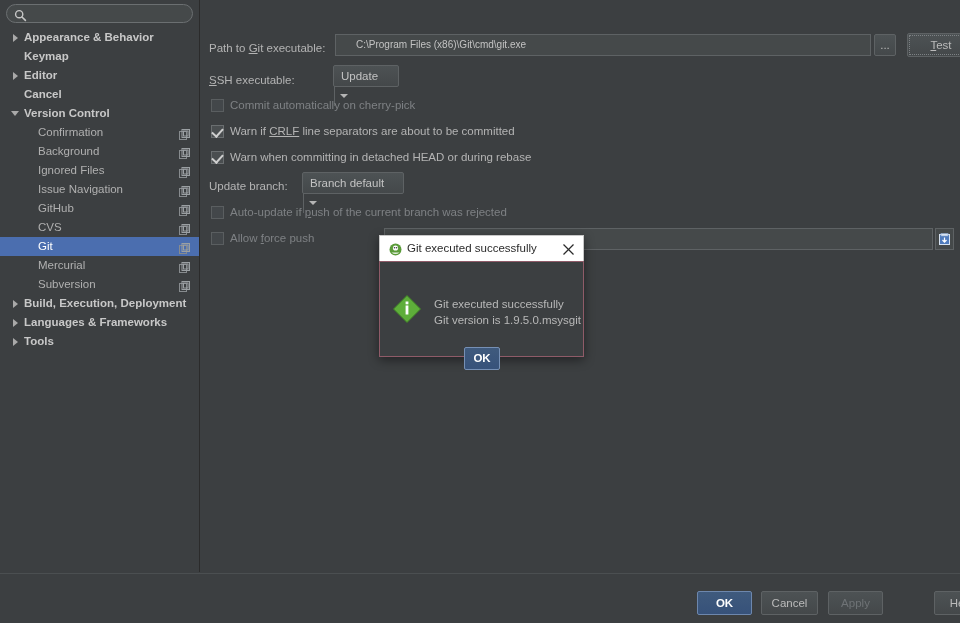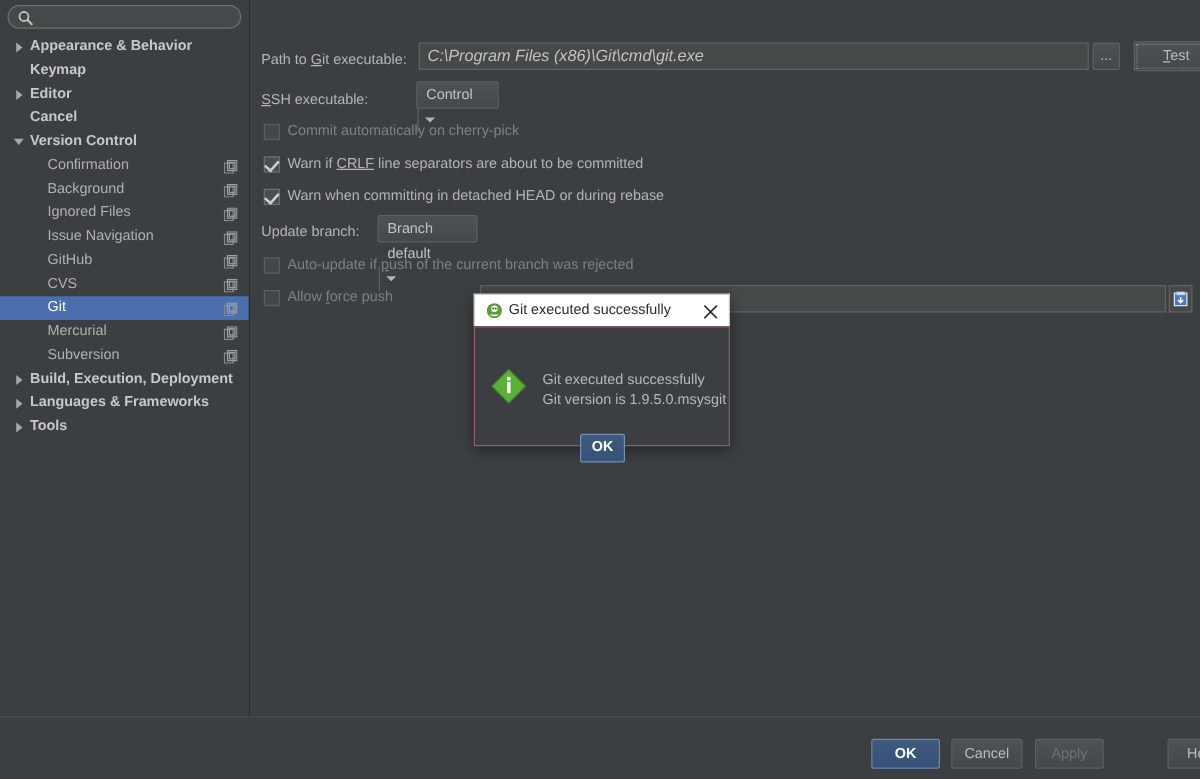--- a/index.html
+++ b/index.html
@@ -96,27 +96,26 @@
 
   .row { position: absolute; }
   .lbl { color: #b4b4b4; font-size: 11.5px; white-space: nowrap; }
   .u { text-decoration: underline; }
 
   .textfield {
     background: #45494a;
     border: 1px solid #5e6264;
     box-sizing: border-box;
     color: #c3c3c3;
-    font-size: 13px;
-    padding: 0 6px;
+    font-size: 10px;
+    padding: 0 20px;
     line-height: 20px;
     height: 22px;
     white-space: nowrap;
     overflow: hidden;
-    font-style: italic;
   }
   .btn {
     box-sizing: border-box;
     background: linear-gradient(#4d5254, #44484a);
     border: 1px solid #5e6264;
     border-radius: 2px;
     color: #bbbbbb;
     font-size: 11.5px;
     text-align: center;
     cursor: default;
@@ -399,42 +398,42 @@
       <span class="lbl"><span>Path to </span><span class="u">G</span><span>it executable:</span></span>
     </div>
     <div class="textfield" style="position:absolute; left:136px; top:34px; width:536px;">C:\Program Files (x86)\Git\cmd\git.exe</div>
     <div class="btn" style="position:absolute; left:675px; top:34px; width:22px; height:22px; line-height:20px;">...</div>
     <div class="btn focusring" style="position:absolute; left:708px; top:33px; width:68px; height:24px; line-height:22px;"><span class="u">T</span><span>est</span></div>
 
     <div class="row" style="left:10px; top:70px;">
       <span class="lbl"><span class="u">S</span><span>SH executable:</span></span>
     </div>
     <div class="combo" style="position:absolute; left:134px; top:65px; width:66px;">
-      <span class="cval">Control</span><span class="cbtn"></span>
+      <span class="cval">Update</span><span class="cbtn"></span>
     </div>
 
     <div class="cbrow disabled" style="left:12px; top:97px;">
       <span class="cb"></span>
       <span class="cbtext">Commit automatically on cherry-pick</span>
     </div>
 
     <div class="cbrow" style="left:12px; top:123px;">
       <span class="cb checked"></span>
       <span class="cbtext"><span>Warn if </span><span class="u">CRLF</span><span> line separators are about to be committed</span></span>
     </div>
 
     <div class="cbrow" style="left:12px; top:149px;">
       <span class="cb checked"></span>
       <span class="cbtext">Warn when committing in detached HEAD or during rebase</span>
     </div>
 
     <div class="row" style="left:10px; top:176px;">
       <span class="lbl">Update branch:</span>
     </div>
-    <div class="combo" style="position:absolute; left:103px; top:172px; width:80px;">
+    <div class="combo" style="position:absolute; left:103px; top:172px; width:102px;">
       <span class="cval">Branch default</span><span class="cbtn"></span>
     </div>
 
     <div class="cbrow disabled" style="left:12px; top:204px;">
       <span class="cb"></span>
       <span class="cbtext"><span>Auto-update if </span><span class="u">p</span><span>ush of the current branch was rejected</span></span>
     </div>
 
     <div class="cbrow disabled" style="left:12px; top:230px;">
       <span class="cb"></span>

